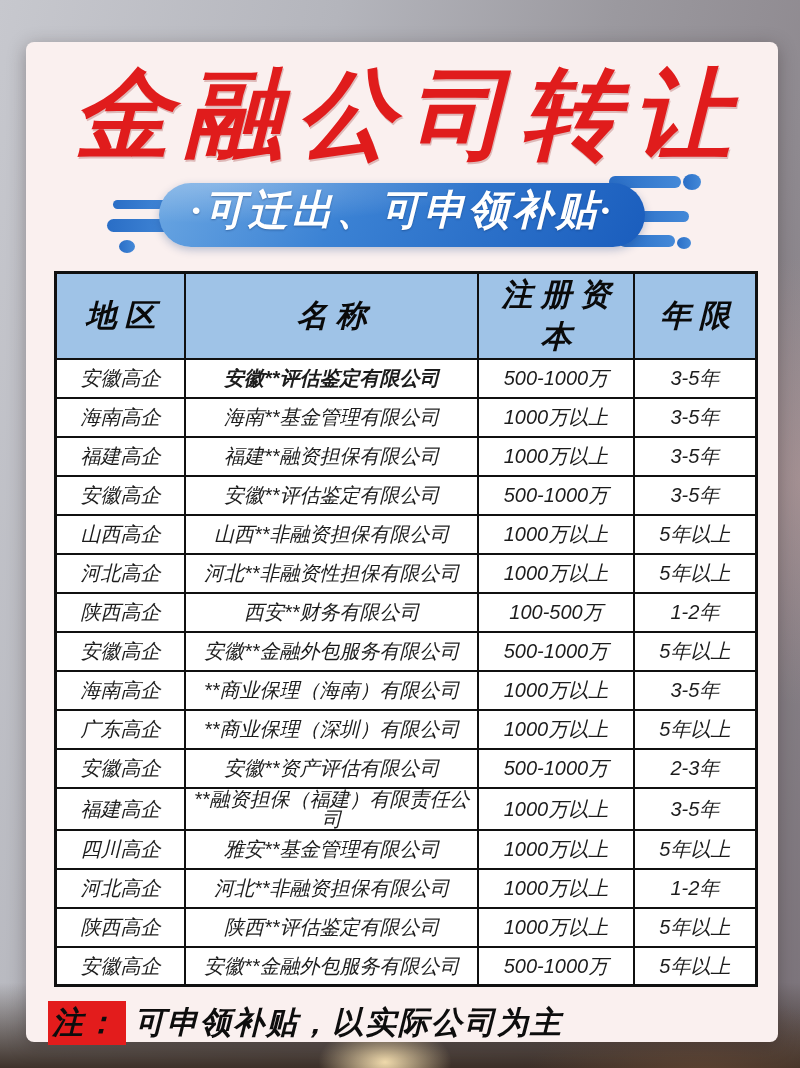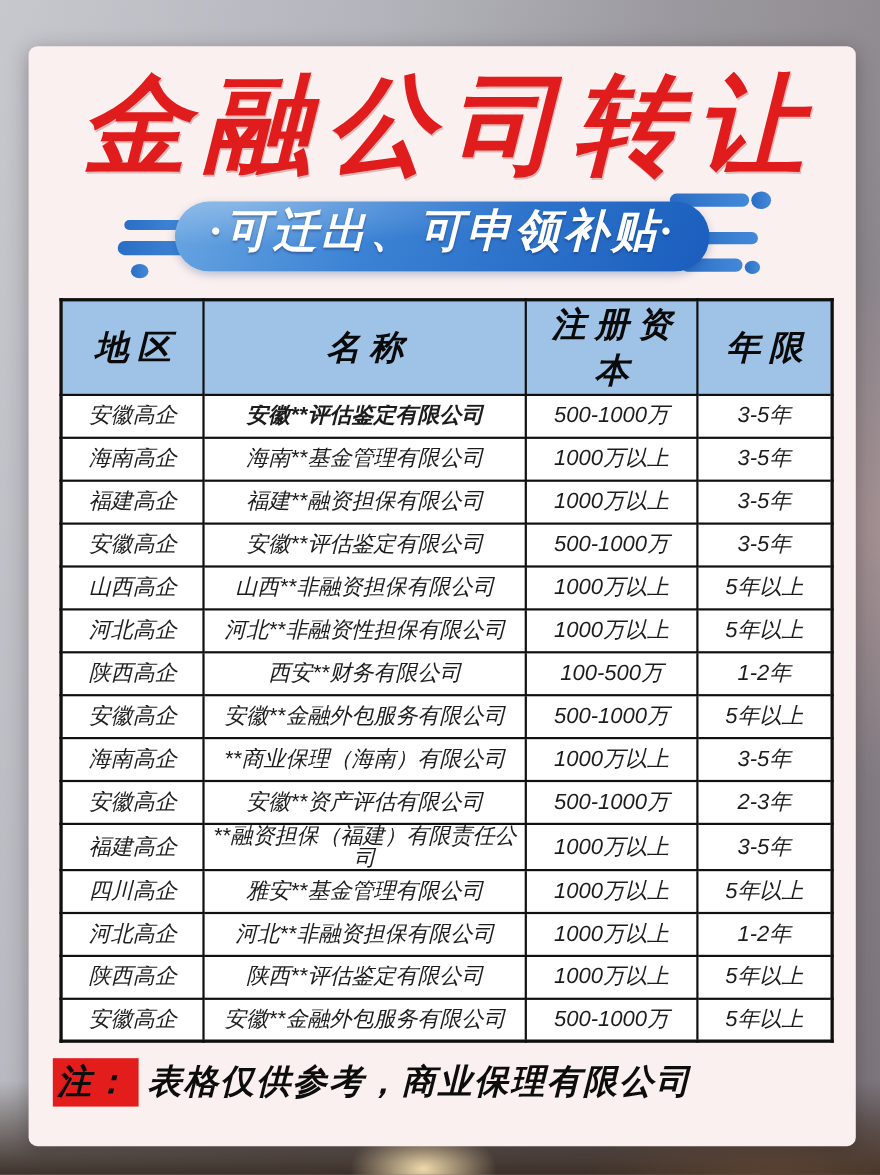--- a/index.html
+++ b/index.html
@@ -305,20 +305,34 @@
             </td>
             <td>
               <div class="cell-inner">1000万以上</div>
             </td>
             <td>
               <div class="cell-inner">3-5年</div>
             </td>
           </tr>
           <tr>
             <td>
+              <div class="cell-inner">广东高企</div>
+            </td>
+            <td>
+              <div class="cell-inner">**商业保理（深圳）有限公司</div>
+            </td>
+            <td>
+              <div class="cell-inner">1000万以上</div>
+            </td>
+            <td>
+              <div class="cell-inner">5年以上</div>
+            </td>
+          </tr>
+          <tr>
+            <td>
               <div class="cell-inner">安徽高企</div>
             </td>
             <td>
               <div class="cell-inner">安徽**资产评估有限公司</div>
             </td>
             <td>
               <div class="cell-inner">500-1000万</div>
             </td>
             <td>
               <div class="cell-inner">2-3年</div>
@@ -393,16 +407,16 @@
             <td>
               <div class="cell-inner">5年以上</div>
             </td>
           </tr>
         </tbody>
     </table>
   </div>
 
   <div class="note">
     <span class="note-label">注：</span>
-    <span class="note-text">表格仅供参考，商业保理有限公司</span>
+    <span class="note-text">可申领补贴，以实际公司为主</span>
   </div>
 
 </div>
 
 </body></html>

